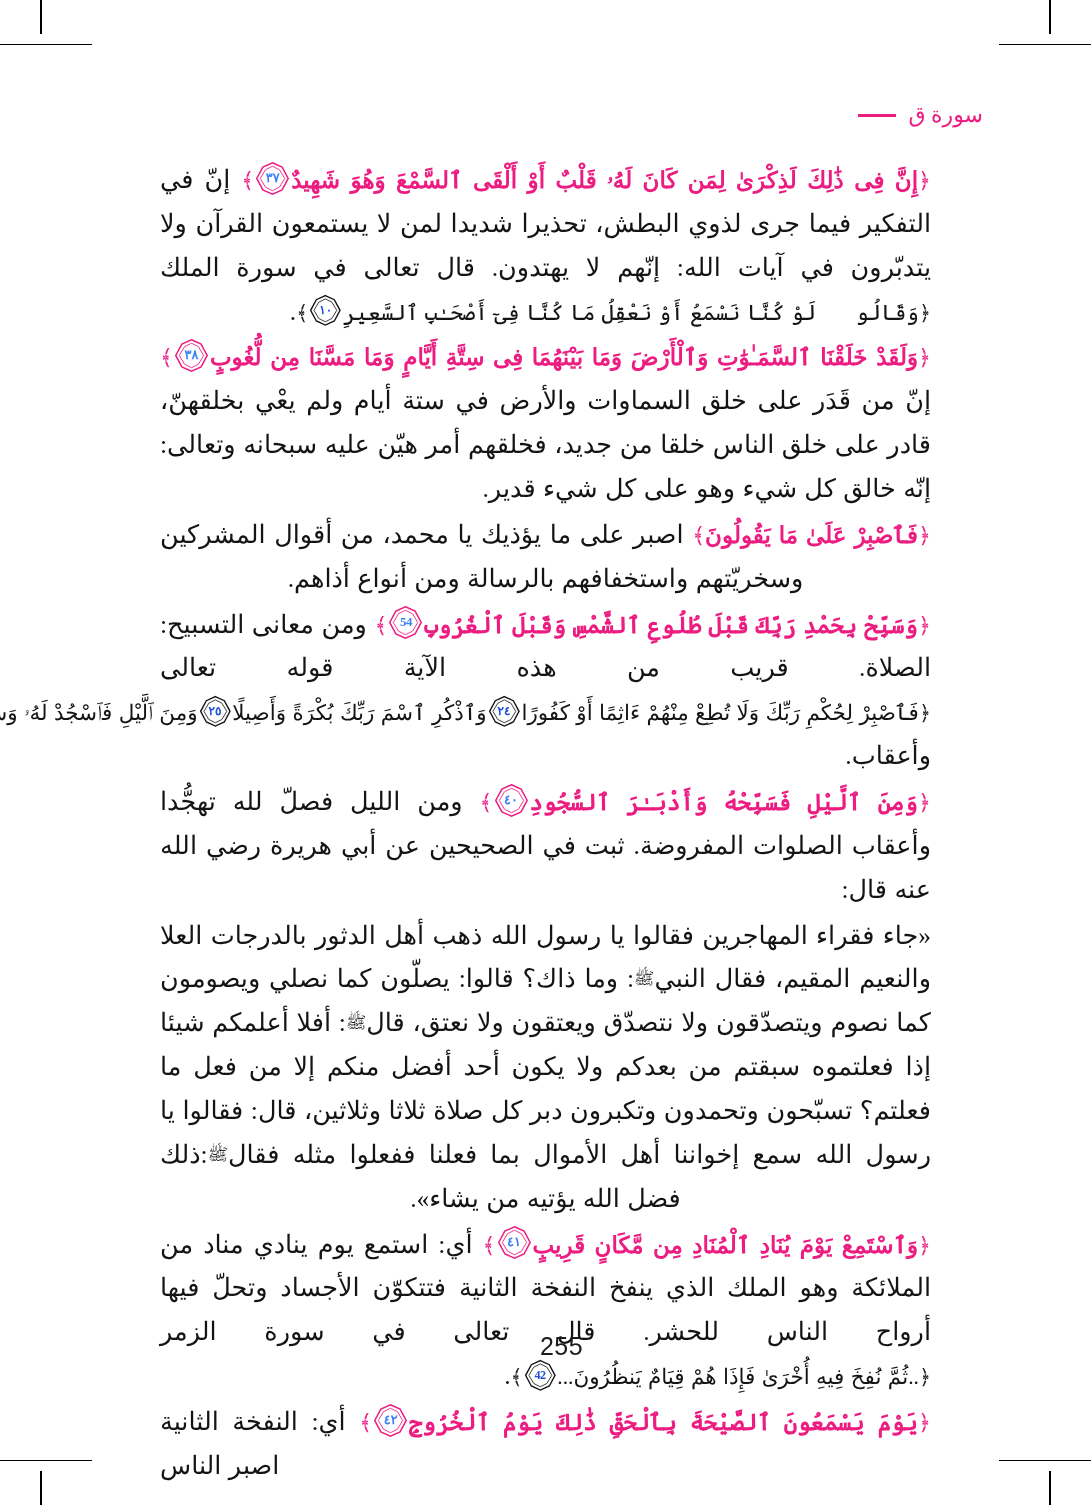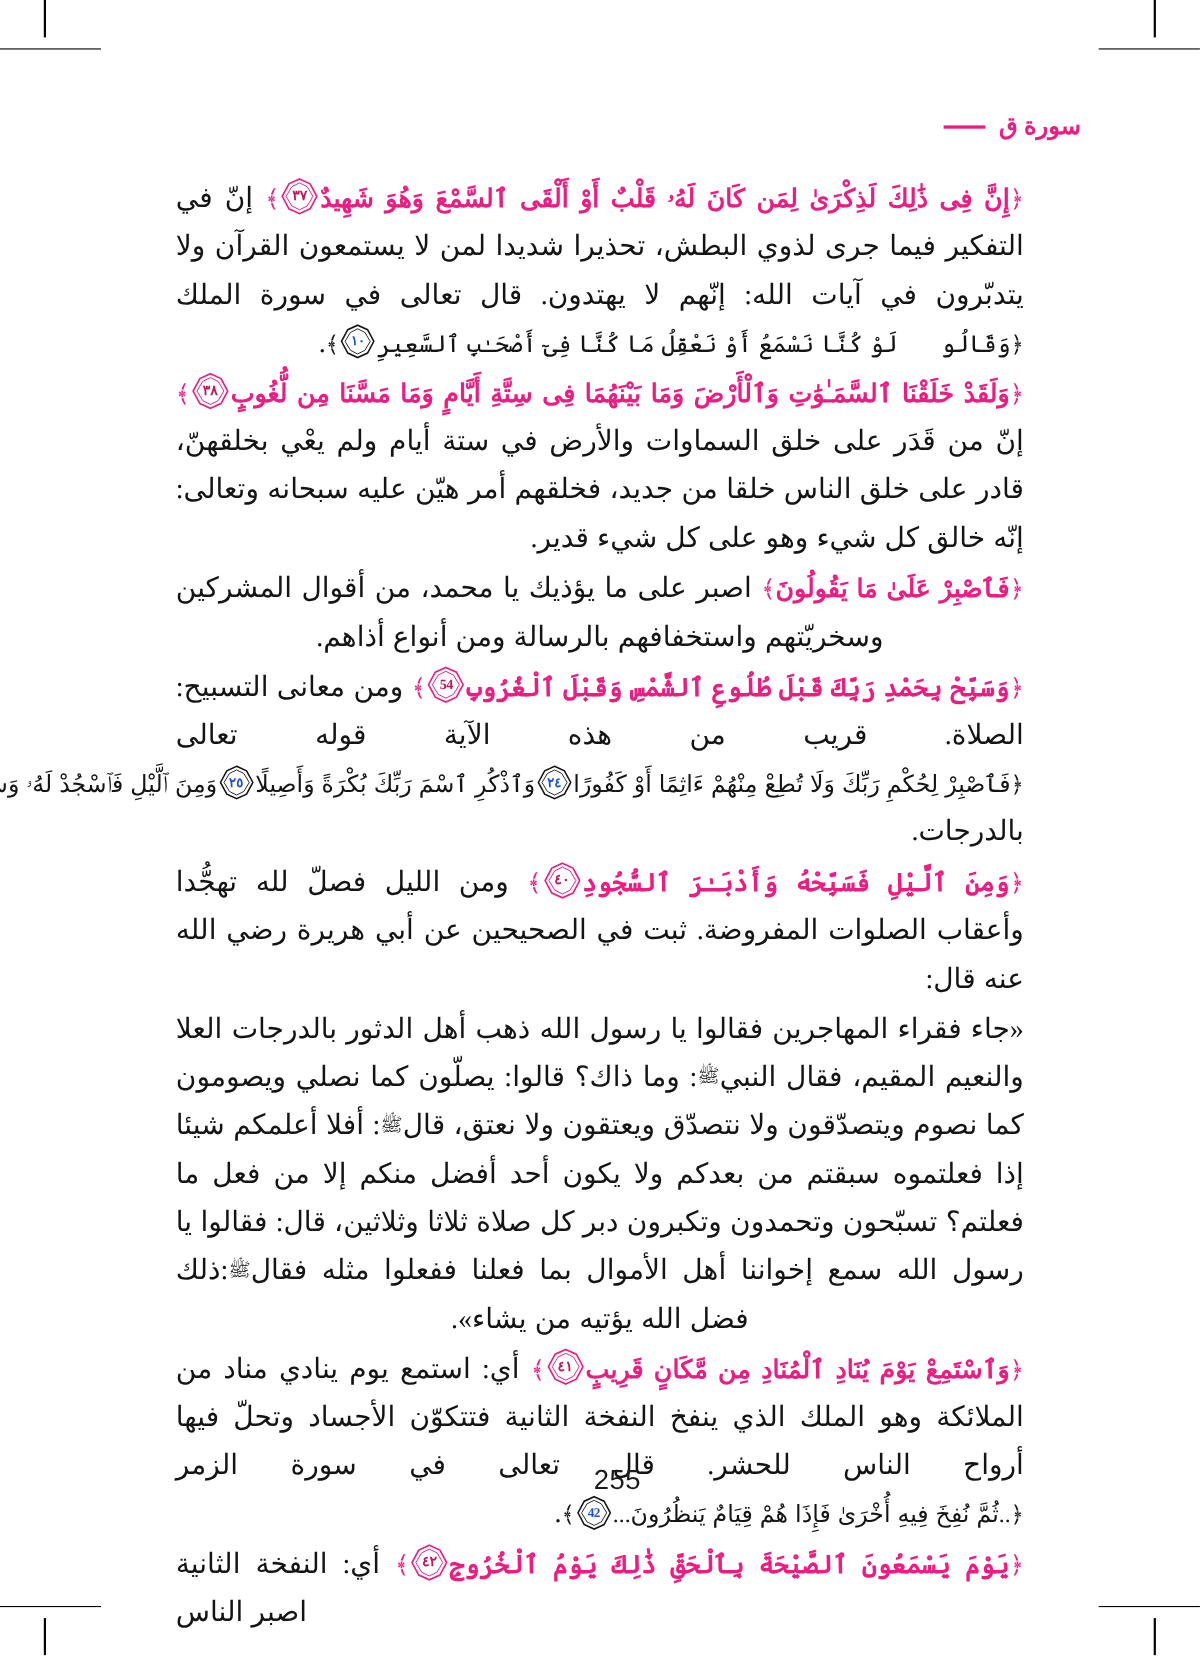--- a/index.html
+++ b/index.html
@@ -43,21 +43,21 @@
     top: 104px;
     right: 108px;
     display: flex;
     align-items: center;
     gap: 12px;
     direction: rtl;
   }
   .runhead-title {
     color: #EC1C80;
     font-size: 22px;
-    font-weight: bold;
+    font-weight: normal;
     letter-spacing: 0px;
     line-height: 1;
     white-space: nowrap;
   }
   .runhead-rule {
     display: inline-block;
     width: 38px;
     height: 3px;
     background: #EC1C80;
   }
@@ -119,21 +119,21 @@
     inset: 0;
     display: flex;
     align-items: center;
     justify-content: center;
     font-size: 0.56em;
     font-weight: bold;
     line-height: 1;
     padding-bottom: 0.04em;
   }
   .vnum.pink  svg * { stroke: #EC1C80; }
-  .vnum.pink  .vtext { color: #be185d; }
+  .vnum.pink  .vtext { color: #3b82f6; }
   .vnum.black svg * { stroke: #141414; }
   .vnum.black .vtext { color: #1d4ed8; }
 
   
   .sallam {
     display: inline-block;
     font-size: 0.66em;
     vertical-align: 0.18em;
     letter-spacing: -0.5px;
     white-space: nowrap;
@@ -204,21 +204,21 @@
               <polygon points="20,6 28,10 34,20 28,30 20,34 12,30 6,20 12,10" fill="none" stroke-width="1"></polygon>
             </svg><span class="vtext">54</span></span><span class="brkt">﴾</span></span>
       <span>ومن معانى التسبيح: الصلاة. قريب من هذه الآية قوله تعالى</span>
       <span class="ayah-black"><span class="brkt">﴿</span><span>فَٱصْبِرْ لِحُكْمِ رَبِّكَ وَلَا تُطِعْ مِنْهُمْ ءَاثِمًا أَوْ كَفُورًا</span><span class="vnum black"><svg viewBox="0 0 40 40" aria-hidden="true">
               <polygon points="20,2 31,7 38,20 31,33 20,38 9,33 2,20 9,7" fill="none" stroke-width="1.7"></polygon>
               <polygon points="20,6 28,10 34,20 28,30 20,34 12,30 6,20 12,10" fill="none" stroke-width="1"></polygon>
             </svg><span class="vtext">٢٤</span></span><span>وَٱذْكُرِ ٱسْمَ رَبِّكَ بُكْرَةً وَأَصِيلًا</span><span class="vnum black"><svg viewBox="0 0 40 40" aria-hidden="true">
               <polygon points="20,2 31,7 38,20 31,33 20,38 9,33 2,20 9,7" fill="none" stroke-width="1.7"></polygon>
               <polygon points="20,6 28,10 34,20 28,30 20,34 12,30 6,20 12,10" fill="none" stroke-width="1"></polygon>
             </svg><span class="vtext">٢٥</span></span><span>وَمِنَ ٱلَّيْلِ فَٱسْجُدْ لَهُۥ وَسَبِّحْهُ لَيْلًا طَوِيلًا</span></span>
-      <span>بالدرجات.</span>
+      <span>وأعقاب.</span>
     </p>
 
     <p class="para">
       <span class="ayah"><span class="brkt">﴿</span><span>وَمِنَ ٱلَّيْلِ فَسَبِّحْهُ وَأَدْبَـٰرَ ٱلسُّجُودِ</span><span class="vnum pink"><svg viewBox="0 0 40 40" aria-hidden="true">
               <polygon points="20,2 31,7 38,20 31,33 20,38 9,33 2,20 9,7" fill="none" stroke-width="1.7"></polygon>
               <polygon points="20,6 28,10 34,20 28,30 20,34 12,30 6,20 12,10" fill="none" stroke-width="1"></polygon>
             </svg><span class="vtext">٤٠</span></span><span class="brkt">﴾</span></span>
       <span>ومن الليل فصلّ لله تهجُّدا وأعقاب الصلوات المفروضة. ثبت في الصحيحين عن أبي هريرة رضي الله عنه قال:</span>
     </p>
 

